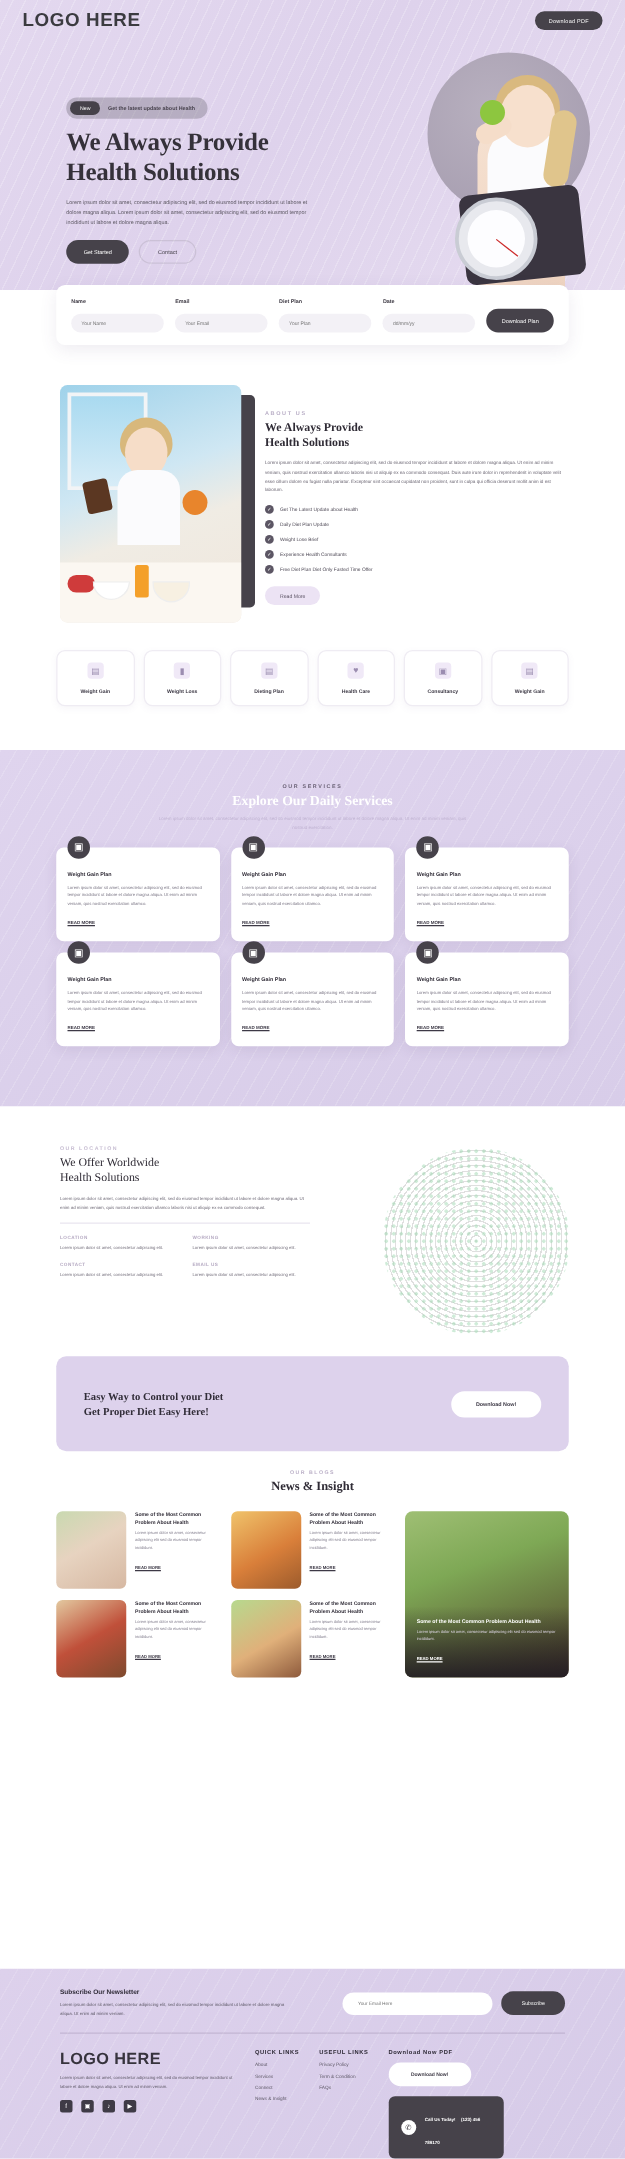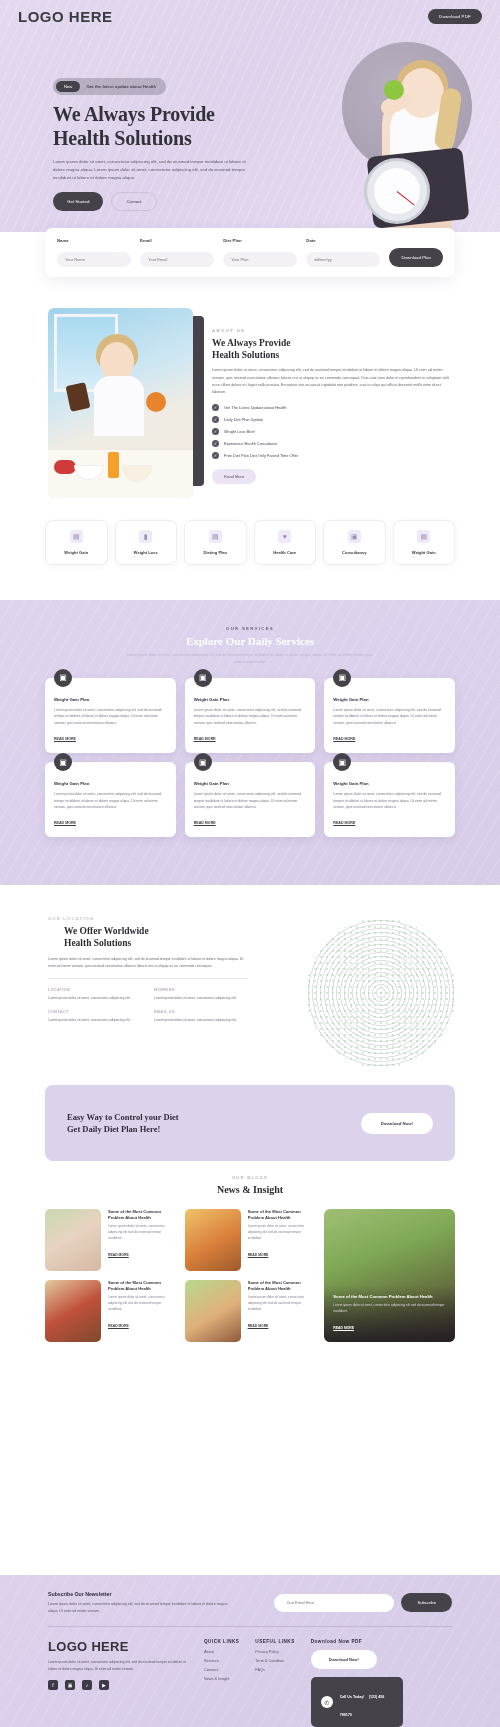--- a/index.html
+++ b/index.html
@@ -94,21 +94,21 @@
   .scard-ico{position:absolute;left:9px;top:-9px;width:18px;height:18px;border-radius:50%;background:#46424a;color:#fff;
     display:flex;align-items:center;justify-content:center;font-size:8px;}
   .scard-t{font-size:4.3px;font-weight:bold;color:#332f3a;margin-top:9px;}
   .scard-p{font-size:3.4px;line-height:1.9;color:#7d7887;margin-top:5px;}
   .scard-l{font-size:3.6px;font-weight:bold;color:#3d3946;text-decoration:underline;margin-top:6px;display:inline-block;}
 
   
   .global{position:absolute;top:900px;left:0;width:500px;height:185px;background:#fff;}
   .g-left{position:absolute;left:48px;top:16px;width:200px;}
   .g-eyebrow{font-size:4.2px;letter-spacing:1.2px;color:#c7bdd2;font-weight:bold;}
-  .g-title{font-family:"Liberation Serif",serif;font-size:9.5px;line-height:1.3;color:#2f2b35;font-weight:bold;margin-top:4px;margin-left:16px;}
+  .g-title{font-family:"Liberation Serif",serif;font-size:9.5px;line-height:1.3;color:#2f2b35;font-weight:normal;margin-top:4px;}
   .g-p{font-size:3.5px;line-height:1.95;color:#6f6a77;margin-top:6px;}
   .g-div{height:1px;background:#e9e5ef;margin:9px 0;}
   .g-grid{display:grid;grid-template-columns:1fr 1fr;gap:8px 12px;}
   .g-item-t{font-size:3.7px;font-weight:bold;color:#b5a9c2;letter-spacing:.4px;}
   .g-item-p{font-size:3.4px;line-height:1.85;color:#75707d;margin-top:3px;}
   .globe{position:absolute;right:44px;top:18px;width:150px;height:150px;border-radius:50%;
     background:repeating-radial-gradient(circle at 50% 50%, #dcdcdc 0 1px, transparent 1px 4px);opacity:.9;}
   .globe-dots{position:absolute;inset:0;border-radius:50%;
     background-image:radial-gradient(#9dd8b0 35%,transparent 36%);background-size:6px 6px;opacity:.55;}
 
@@ -379,21 +379,21 @@
           <div class="g-item-t">EMAIL US</div>
           <div class="g-item-p">Lorem ipsum dolor sit amet, consectetur adipiscing elit.</div>
         </div>
       </div>
     </div>
   </section>
 
   <section class="cta">
     <div class="cta-t">
       <span>Easy Way to Control your Diet</span><br>
-      <span>Get Daily Diet Plan Here!</span>
+      <span>Get Proper Diet Easy Here!</span>
     </div>
     <button class="cta-btn">Download Now!</button>
   </section>
 
   <section class="blog">
     <div class="blog-head">
       <div class="blog-eyebrow">OUR BLOGS</div>
       <div class="blog-title">News &amp; Insight</div>
     </div>
     <div class="blog-grid">

